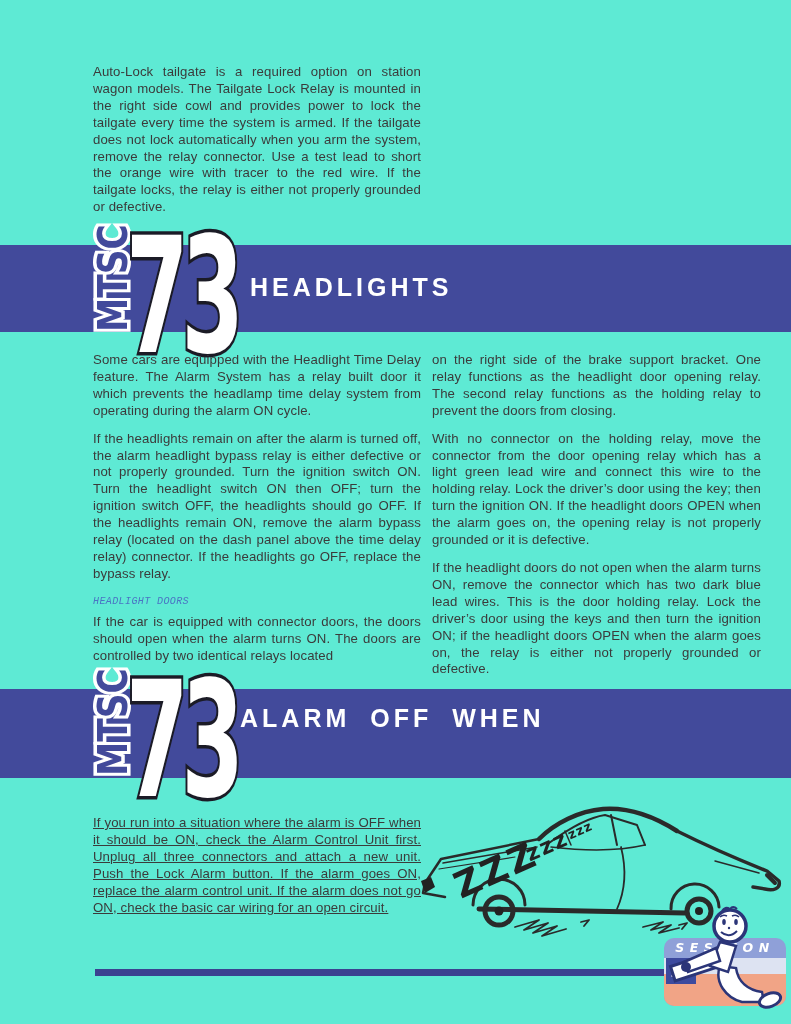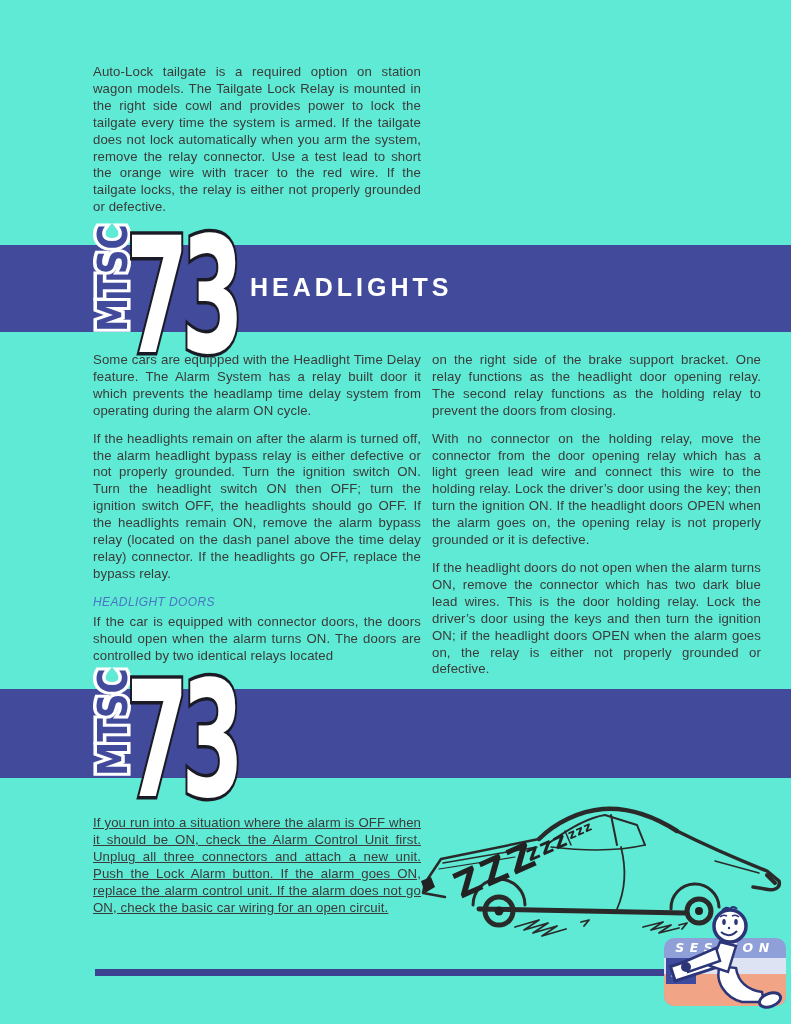--- a/index.html
+++ b/index.html
@@ -13,22 +13,23 @@
     position:absolute; font-size:13.2px; line-height:16.9px; color:#3b3b3b;
     text-align:justify; letter-spacing:0.1px;
   }
   .body-col p { margin:0 0 11px 0; }
   .col-left  { left:93px;  width:328px; }
   .col-right { left:432px; width:329px; }
   .intro { top:64px; }
   .section2 { top:352px; }
   .section3 { top:815px;text-decoration:underline; }
   .subhead {
-    font-style:italic; color:#4a74c4; font-size:12px; letter-spacing:0.4px;
+    font-style:italic; color:#4a74c4; font-size:10px; letter-spacing:0.4px;
     margin:0 0 3px 0;
+    font-family:Liberation Mono, monospace;
   }
   .banner {
     position:absolute; left:0; width:791px; background:#424a9b;
   }
   .banner1 { top:245px; height:87px; }
   .banner2 { top:689px; height:89px; }
   .mtsc-logo { position:absolute; left:56px; top:-19px; width:200px; height:150px; overflow:visible; }
   .banner-title {
     position:absolute; color:#ffffff; font-weight:bold; font-size:25px;
     letter-spacing:4px; word-spacing:9px; line-height:27px;
@@ -77,20 +78,21 @@
   <div class="banner banner2">
     <svg class="mtsc-logo" viewBox="0 0 200 150">
       <g transform="translate(71,106) rotate(-90) scale(0.86,1)">
         <text font-size="40" font-weight="bold" fill="#424a9b" stroke="#ffffff" stroke-width="7" paint-order="stroke">MTSC</text>
       </g>
       <g transform="translate(70,126) scale(0.56,1)">
         <text font-size="160" font-weight="bold" fill="#ffffff" stroke="#1b1b26" stroke-width="7" letter-spacing="-12" paint-order="stroke">73</text>
       </g>
     </svg>
     <div class="banner-title">
+      <div>ALARM OFF WHEN</div>
     </div>
   </div>
 
   <div class="body-col col-left section3">
     <p>If you run into a situation where the alarm is OFF when it should be ON, check the Alarm Control Unit first. Unplug all three connectors and attach a new unit. Push the Lock Alarm button. If the alarm goes ON, replace the alarm control unit. If the alarm does not go ON, check the basic car wiring for an open circuit.</p>
   </div>
 
   <svg class="car-illustration" viewBox="0 0 376 152">
     <g stroke="#2a2a2a" fill="none" stroke-linecap="round" stroke-linejoin="round">
 

